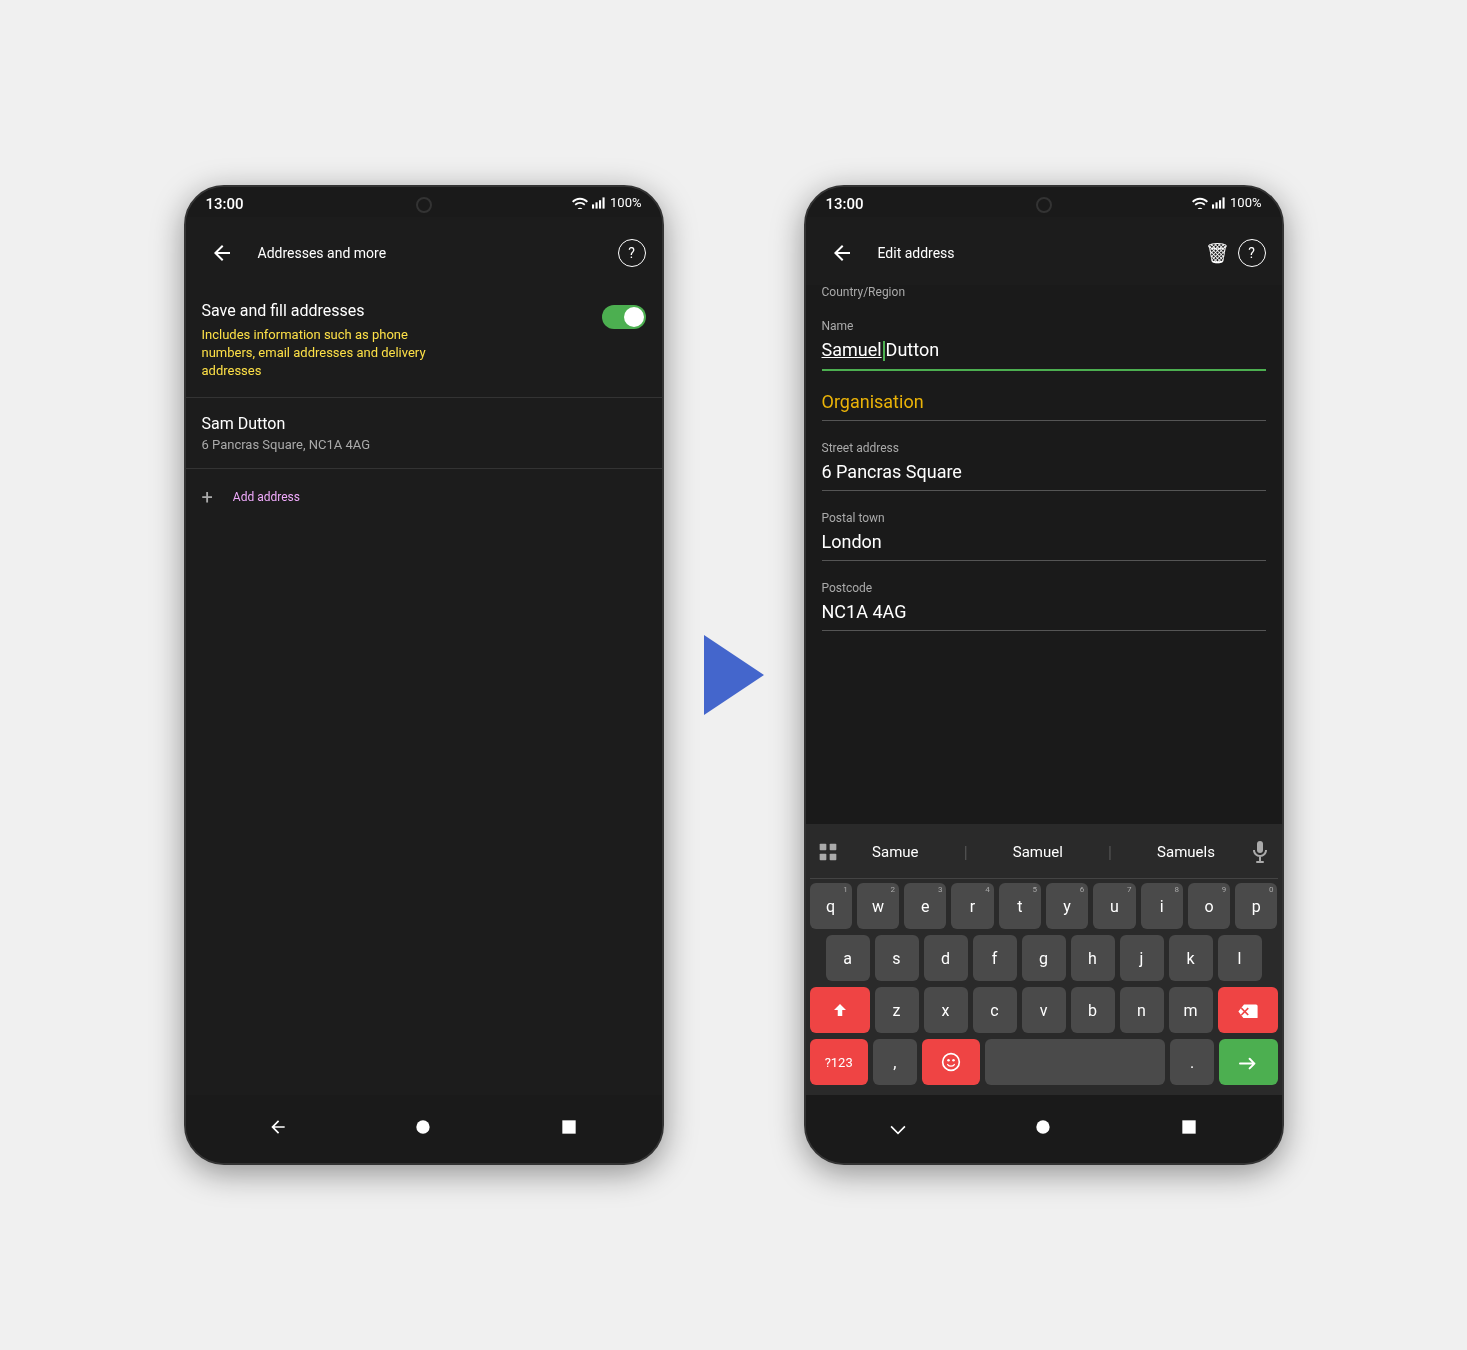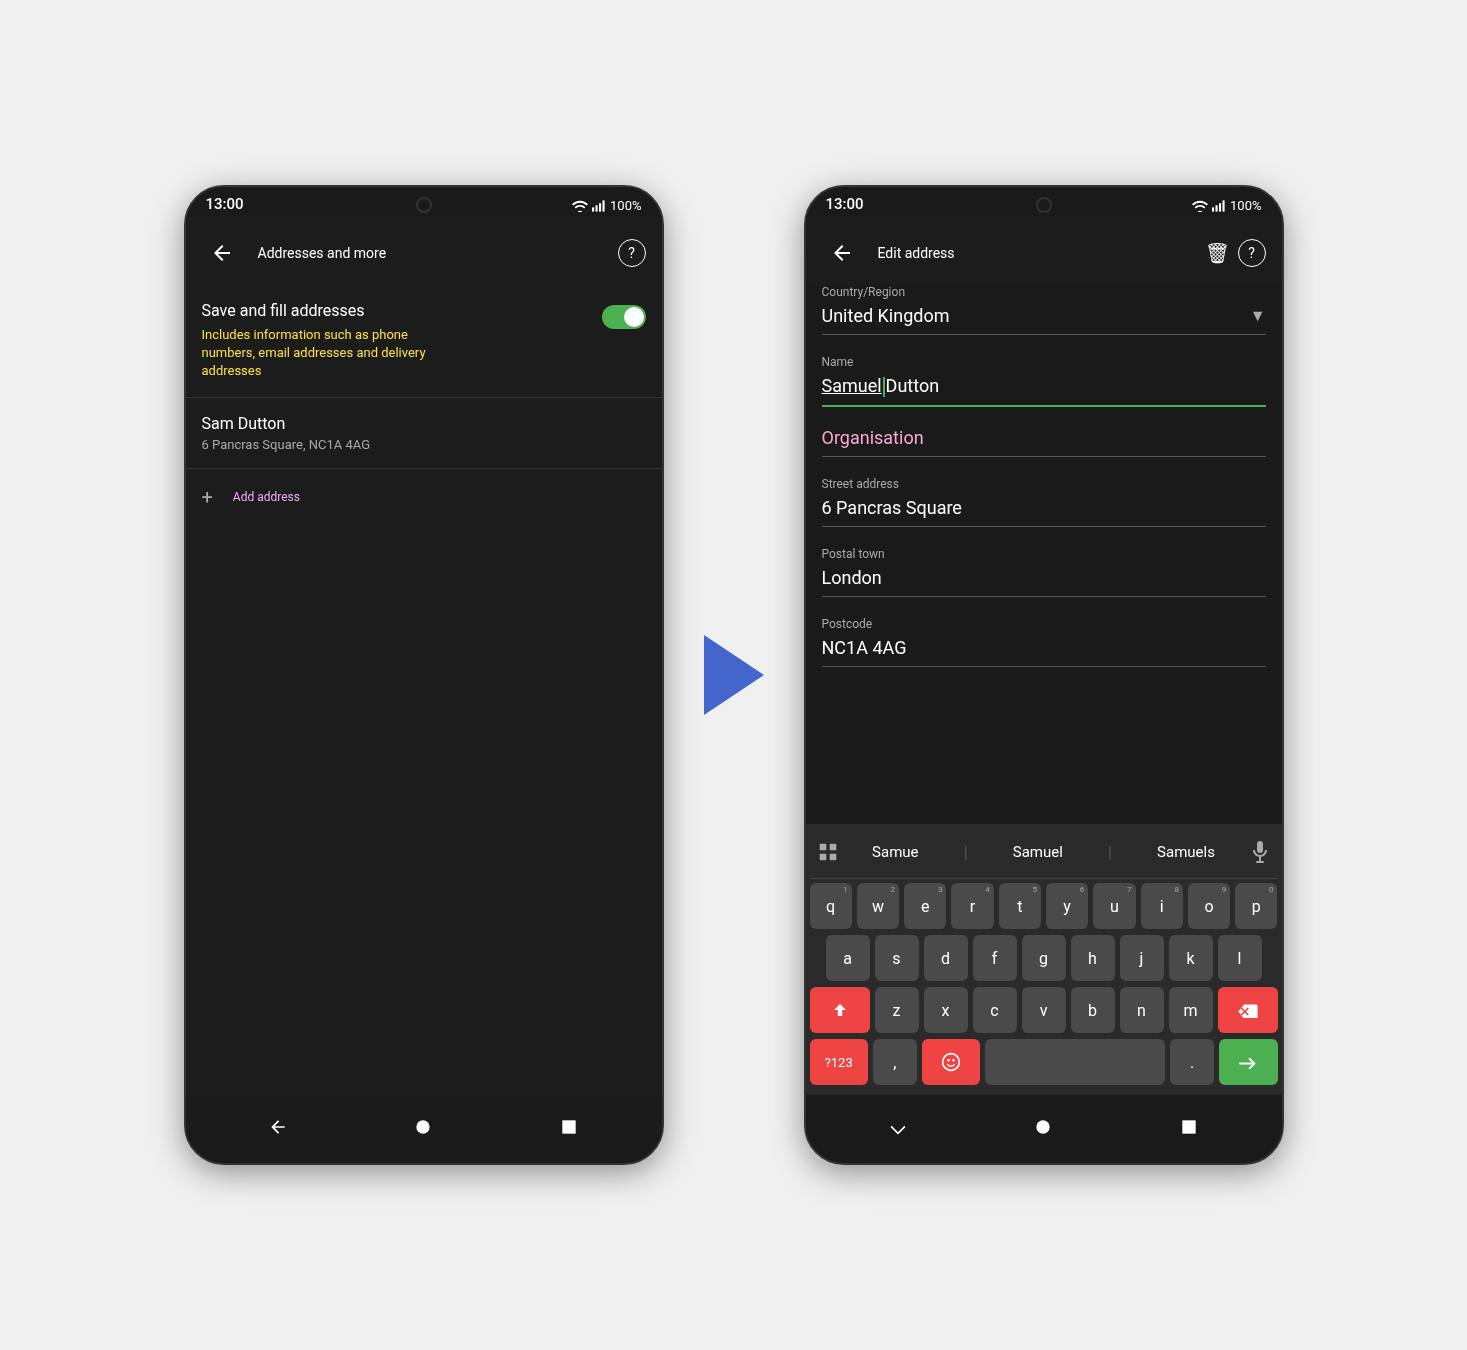--- a/index.html
+++ b/index.html
@@ -23,21 +23,21 @@
       display: flex;
       flex-direction: column;
       position: relative;
       box-shadow: 0 8px 32px rgba(0,0,0,0.4);
       border: 2px solid #333;
     }
 
     .status-bar {
       display: flex;
       justify-content: space-between;
-      align-items: flex-end;
+      align-items: flex-start;
       padding: 8px 20px 4px;
       background: #1a1a1a;
       flex-shrink: 0;
     }
 
     .status-time {
       color: #fff;
       font-size: 15px;
       font-weight: 500;
     }
@@ -507,35 +507,31 @@
     </div>
     <div class="icon-btn" style="border:1.5px solid #fff;border-radius:50%;width:28px;height:28px;font-size:14px;">
       <span>?</span>
     </div>
   </div>
 
   <div class="edit-form">
 
     <div class="field-group">
       <div class="field-label">Country/Region</div>
-      <div class="country-select">
-        <span class="country-value">United Kingdom</span>
-        <span class="dropdown-arrow">▼</span>
-      </div>
     </div>
 
     <div class="field-group">
       <div class="field-label">Name</div>
       <div class="field-value active">
         <span style="text-decoration:underline;">Samuel</span><span class="cursor"></span><span>Dutton</span>
       </div>
     </div>
 
     <div class="field-group">
-      <div class="field-value" style="color:#f9a8d4;">
+      <div class="field-value" style="color:#eab308;">
         <span>Organisation</span>
       </div>
     </div>
 
     <div class="field-group">
       <div class="field-label">Street address</div>
       <div class="field-value">
         <span>6 Pancras Square</span>
       </div>
     </div>

